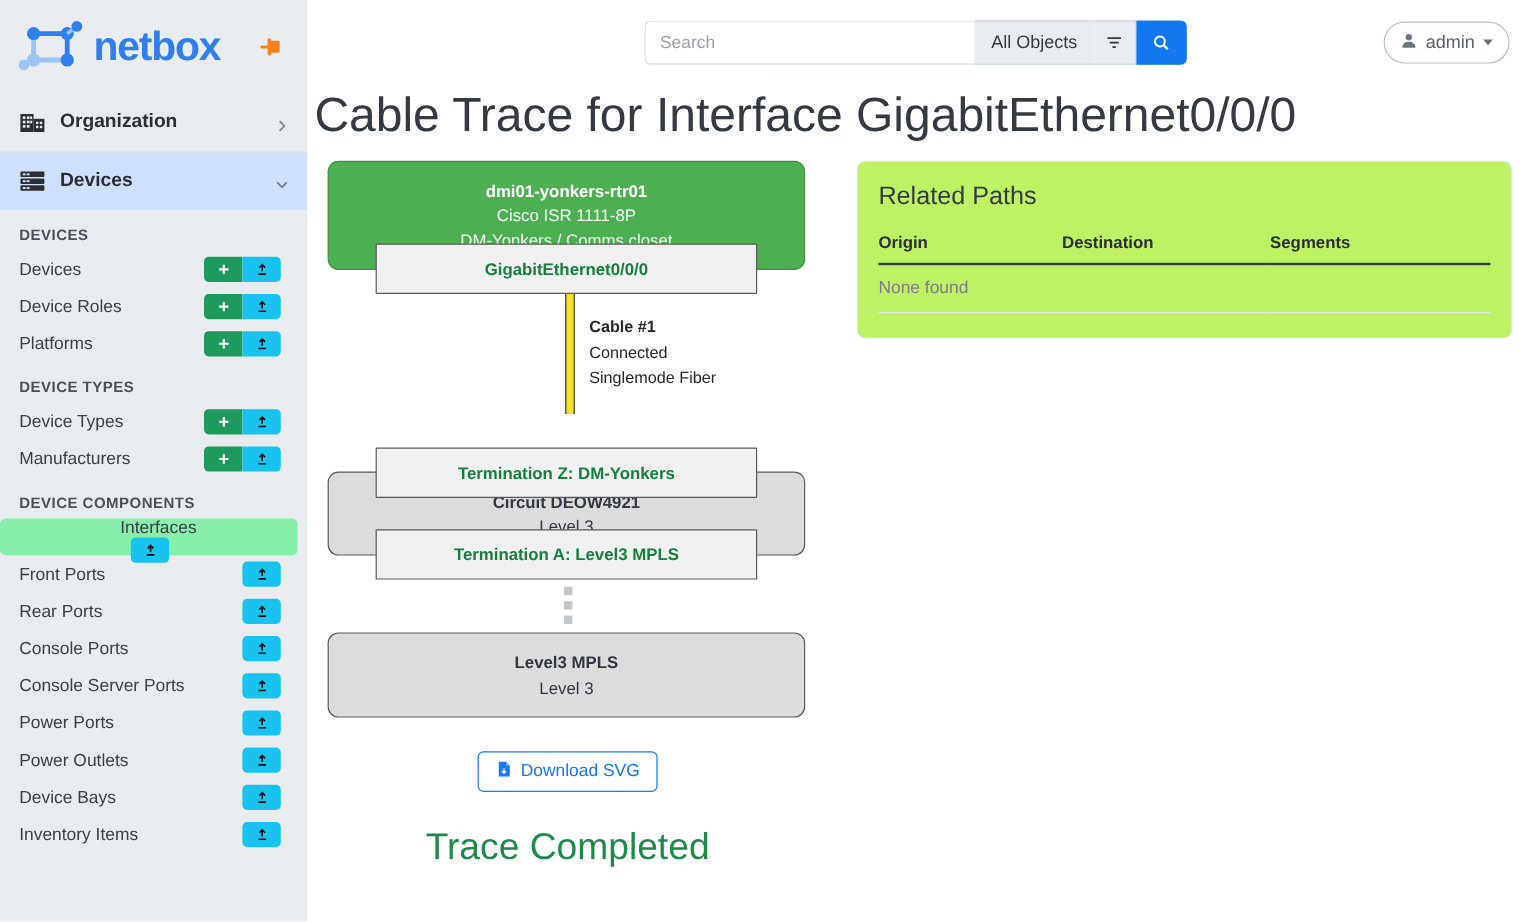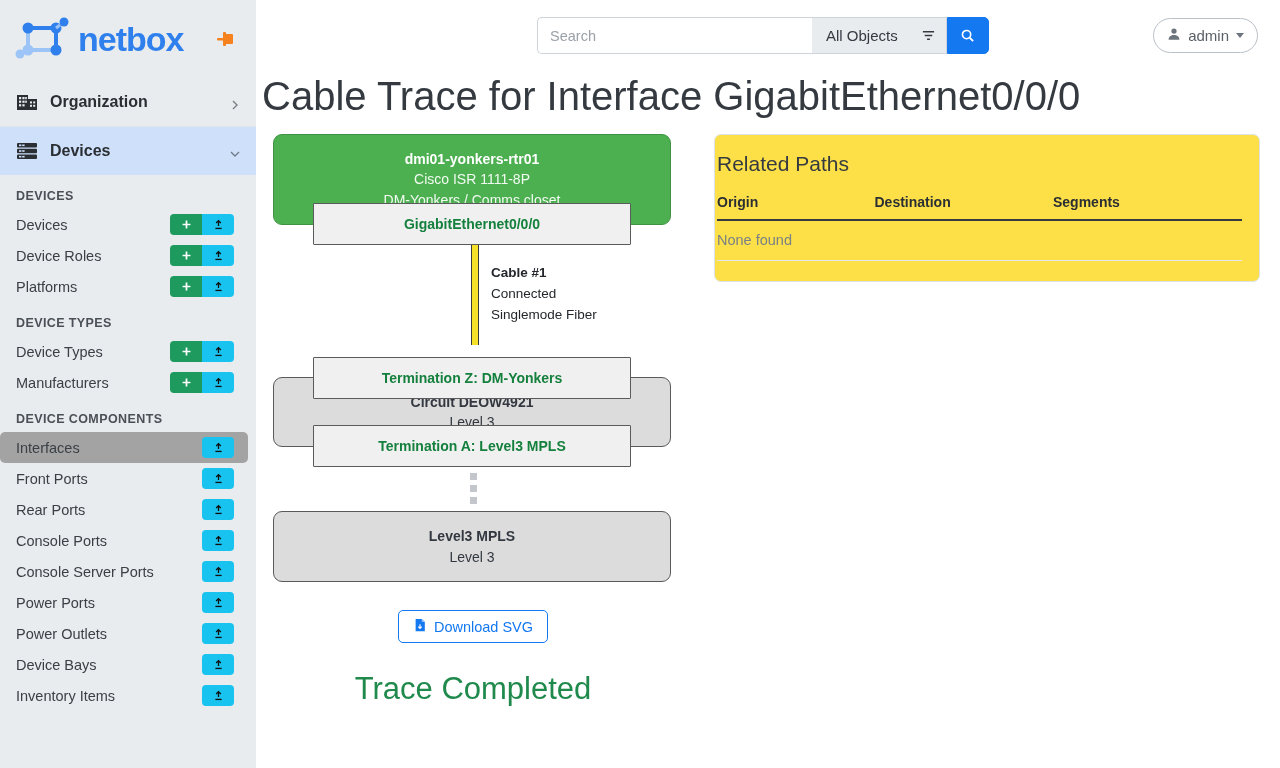--- a/index.html
+++ b/index.html
@@ -35,21 +35,21 @@
   .nav-section { padding:14px 0 2px 16px; }
   .nav-section-title {
     font-size:12.5px; font-weight:700; color:#4a5057;
     letter-spacing:.4px; padding-bottom:4px;
   }
   .nav-item {
     display:flex; align-items:center; height:31px;
     margin:0 8px 0 0; padding-left:16px; cursor:pointer;
     border-radius:5px; position:relative;
   }
-  .nav-item.active { background:#a3a3a3; }
+  .nav-item.active { background:#86efac;flex-direction:column; }
   .nav-item .label { font-size:14.5px; color:#3a4046; flex:1; }
   .btn-group { display:flex; flex:0 0 auto; margin-right:14px; }
   .mini-btn {
     width:32px; height:21px; display:flex; align-items:center; justify-content:center;
     cursor:pointer; border:none; padding:0;
   }
   .mini-add { background:#1f9a5f; border-radius:4px 0 0 4px; }
   .mini-imp { background:#19c3ef; border-radius:0 4px 4px 0; }
   .mini-imp.solo { border-radius:4px; }
   .mini-btn svg { display:block; }
@@ -112,21 +112,21 @@
   .node-device .n-sub { color:#f2fbf2; }
   .node-circuit { background:#dcdcdc; border-color:#5a5a5a; color:#333840; }
   .node-term {
     background:#f0f0f0; border:1px solid #5a5a5a; border-radius:1px;
     text-align:center; font-size:14px; font-weight:700; color:#15803d;
     padding:12px 10px; width:318px; margin:0 auto;
   }
   .ovl { position:relative; z-index:3; margin-top:-22px; }
   .ovl-up { position:relative; z-index:3; margin-bottom:-22px; }
 
-  .cable-wrap { position:relative; height:112px; }
+  .cable-wrap { position:relative; height:128px; }
   .cable-line {
     position:absolute; left:198px; top:0; width:8px; height:100px;
     background:#f5e02a; border-left:1px solid #3a3a3a; border-right:1px solid #3a3a3a;
   }
   .cable-label { position:absolute; left:218px; top:18px; text-align:left; }
   .cable-label .cl-title { font-size:13.5px; font-weight:700; color:#24282c; line-height:1.55; }
   .cable-label .cl-sub { font-size:13.5px; color:#24282c; line-height:1.55; }
 
   .dotted-wrap { height:44px; position:relative; }
   .dotted-wrap .dot {
@@ -140,22 +140,22 @@
     border-radius:5px; padding:7px 14px; font-size:14.5px; cursor:pointer;
     font-family:"Liberation Sans", sans-serif;
   }
   .trace-status {
     text-align:center; margin-top:28px;
     font-size:31px; color:#1f8a4c; font-weight:400;
   }
 
   
   .card {
-    border:1px solid #dee2e6; border-radius:7px; background:#fde047;
-    padding:17px 17px 20px 2px;
+    border:1px solid #dee2e6; border-radius:7px; background:#bef264;
+    padding:17px 17px 20px 17px;
   }
   .card-title { font-size:21px; font-weight:400; color:#343a40; margin-bottom:18px; }
   table.paths { width:100%; border-collapse:collapse; }
   table.paths th {
     text-align:left; font-size:14px; font-weight:700; color:#2b2f33;
     padding:0 0 9px 0; border-bottom:2px solid #343a40;
   }
   table.paths td {
     font-size:14.5px; color:#7a8086; padding:11px 0 12px 0;
     border-bottom:1px solid #e4e7ea;

